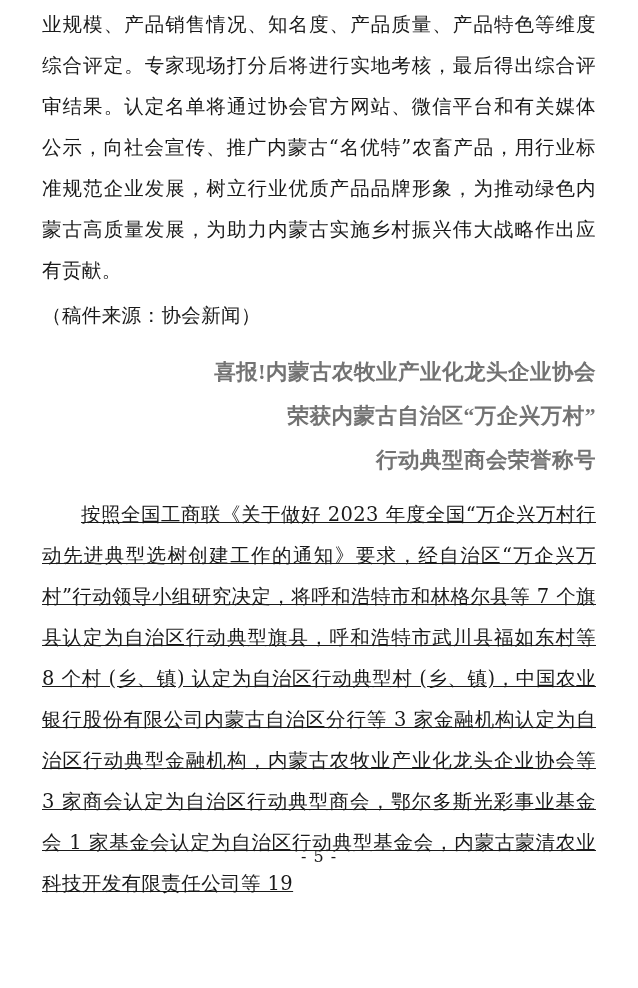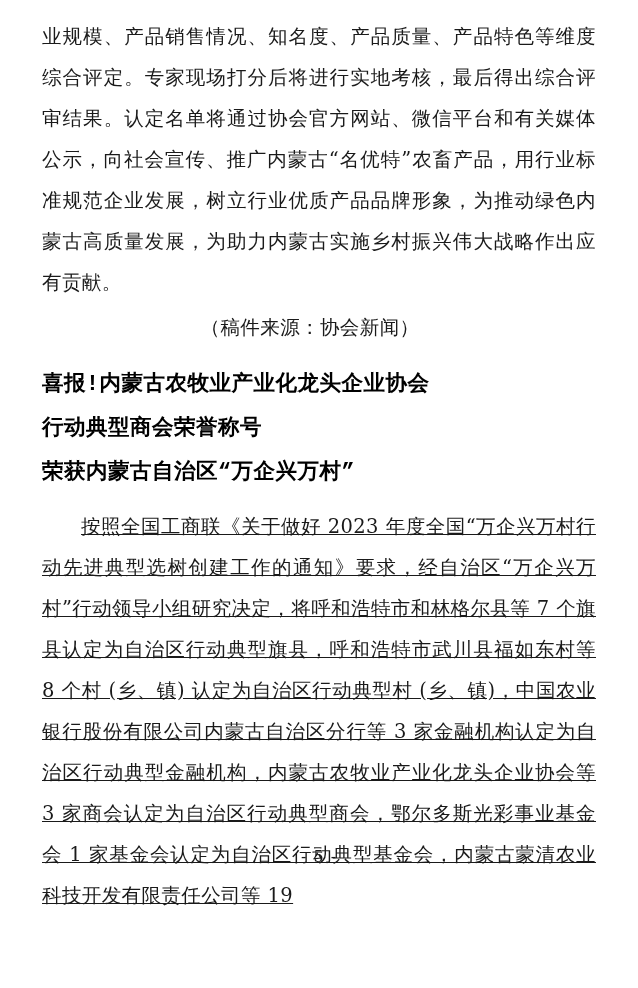--- a/index.html
+++ b/index.html
@@ -12,57 +12,57 @@
     height: 988px;
     font-family: "DejaVu Serif", "Liberation Serif", serif;
     color: #1a1a1a;
     position: relative;
     overflow: hidden;
   }
   .page {
     width: 638px;
     height: 880px;
     box-sizing: border-box;
-    padding: 16px 42px 0 42px;
+    padding: 4px 42px 0 42px;
     position: relative;
   }
   .para {
     font-size: 19.5px;
     line-height: 41px;
     text-align: justify;
     text-justify: inter-ideograph;
     letter-spacing: 0.4px;
     margin: 0;
   }
   .para-continued {
     text-indent: 0;
   }
   .para-indent {
     text-indent: 2em;
   }
   .source-line {
     font-size: 19.5px;
     line-height: 41px;
-    text-align: center;
+    text-align: left;
     margin: 4px 0 0 0;
     padding-right: 18px;
     letter-spacing: 0.4px;
   }
   .headline {
     margin: 14px 0 0 0;
     text-align: center;
   }
   .headline-line {
-    font-family: Liberation Mono, monospace;
+    font-family: Liberation Serif, serif;
     font-weight: bold;
     font-size: 21.5px;
     line-height: 44px;
     letter-spacing: 0.5px;
-    color: #000000;
-    text-align: left;
+    color: #737373;
+    text-align: right;
   }
   .body-block {
     margin-top: 12px;
     text-decoration: underline;
   }
   .footer {
     position: absolute;
     left: 0;
     right: 0;
     bottom: 14px;
@@ -76,22 +76,22 @@
 <body>
 
 <div class="page">
 
   <p class="para para-continued">业规模、产品销售情况、知名度、产品质量、产品特色等维度综合评定。专家现场打分后将进行实地考核，最后得出综合评审结果。认定名单将通过协会官方网站、微信平台和有关媒体公示，向社会宣传、推广内蒙古“名优特”农畜产品，用行业标准规范企业发展，树立行业优质产品品牌形象，为推动绿色内蒙古高质量发展，为助力内蒙古实施乡村振兴伟大战略作出应有贡献。</p>
 
   <p class="source-line">（稿件来源：协会新闻）</p>
 
   <div class="headline">
     <div class="headline-line">喜报!内蒙古农牧业产业化龙头企业协会</div>
+    <div class="headline-line">荣获内蒙古自治区“万企兴万村”</div>
     <div class="headline-line">行动典型商会荣誉称号</div>
-    <div class="headline-line">荣获内蒙古自治区“万企兴万村”</div>
   </div>
 
   <div class="body-block">
     <p class="para para-indent">按照全国工商联《关于做好 2023 年度全国“万企兴万村行动先进典型选树创建工作的通知》要求，经自治区“万企兴万村”行动领导小组研究决定，将呼和浩特市和林格尔县等 7 个旗县认定为自治区行动典型旗县，呼和浩特市武川县福如东村等 8 个村 (乡、镇) 认定为自治区行动典型村 (乡、镇)，中国农业银行股份有限公司内蒙古自治区分行等 3 家金融机构认定为自治区行动典型金融机构，内蒙古农牧业产业化龙头企业协会等 3 家商会认定为自治区行动典型商会，鄂尔多斯光彩事业基金会 1 家基金会认定为自治区行动典型基金会，内蒙古蒙清农业科技开发有限责任公司等 19</p>
   </div>
 
   <div class="footer">- 5 -</div>
 
 </div>
 

